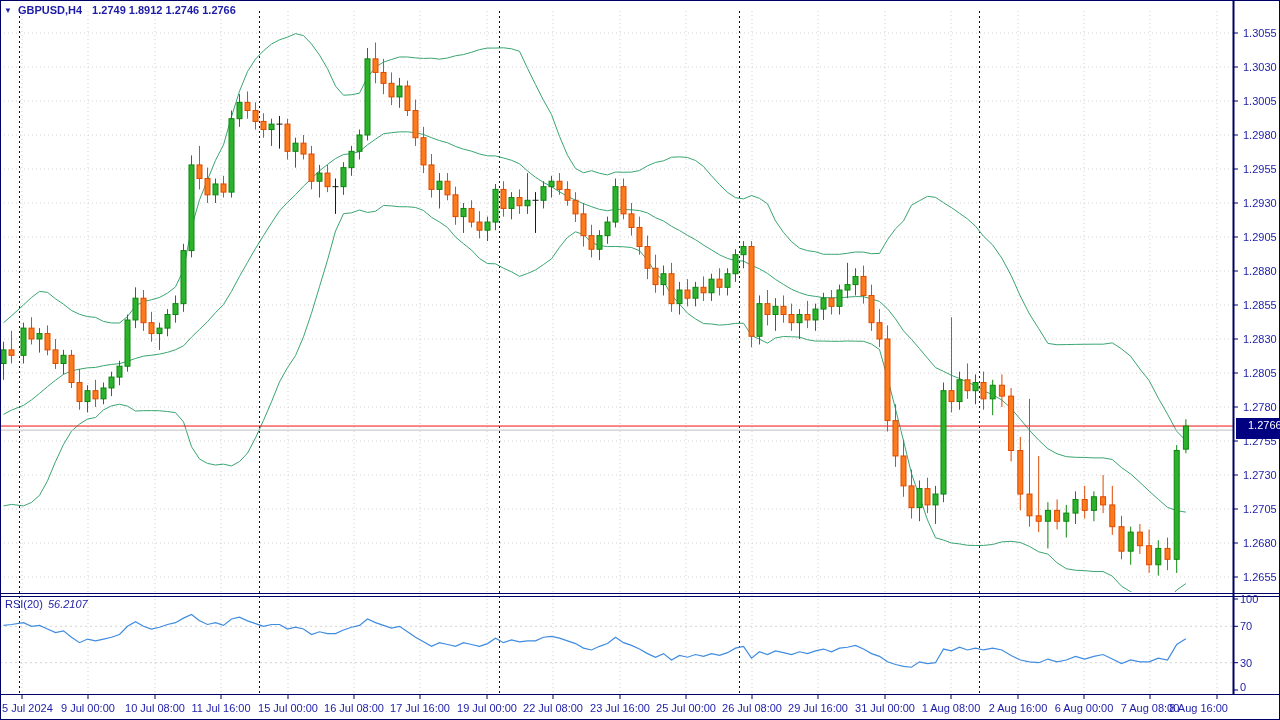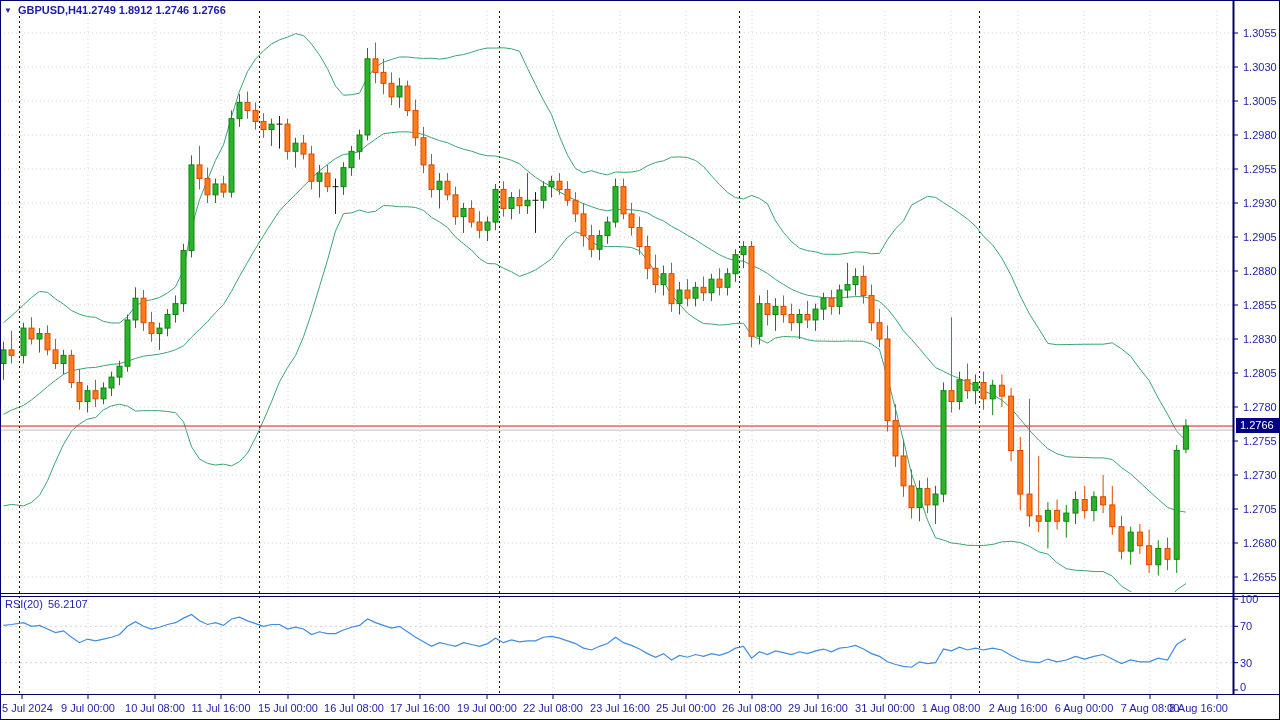--- a/index.html
+++ b/index.html
@@ -1,25 +1,25 @@
 <!DOCTYPE html>
 <html><head>
 <meta charset="utf-8">
 <style>
   html,body{margin:0;padding:0;background:#fff;}
   .screen{position:relative;width:1280px;height:720px;background:#fff;overflow:hidden;
           font-family:"Liberation Sans",sans-serif;}
   .title-bar{position:absolute;left:4px;top:3px;height:14px;display:flex;align-items:center;
              color:#1c1ca8;font-size:11px;font-weight:700;z-index:5;}
   .dd-icon{font-size:8px;margin-right:6px;color:#1c1ca8;}
-  .title-bar .sym{text-align:right;}
+  .title-bar .sym{margin-right:10px;text-align:right;}
   .rsi-caption{position:absolute;left:5px;top:598px;color:#1c1ca8;font-size:11px;z-index:5;}
-  .rsi-caption .val{margin-left:5px;}
-  .price-tag{position:absolute;left:1236px;top:418px;width:44px;height:15px;background:#000080;
-             color:#fff;font-size:11px;line-height:15px;padding-left:4px;box-sizing:border-box;z-index:6;}
+  .rsi-caption .val{margin-left:5px;font-style:italic;}
+  .price-tag{position:absolute;left:1236px;top:418px;width:44px;height:21px;background:#000080;
+             color:#fff;font-size:11px;line-height:15px;padding-left:12px;box-sizing:border-box;z-index:6;}
   svg text{font-family:"Liberation Sans",sans-serif;font-size:11px;}
 </style>
 </head>
 <body>
 
 <div class="screen">
   <svg id="chart-svg" width="1280" height="720" viewBox="0 0 1280 720">
       <rect x="0" y="0" width="1233" height="593" fill="#ffffff"></rect>
       <rect x="0" y="597" width="1233" height="96" fill="#ffffff"></rect>
       <rect x="1233" y="0" width="47" height="694" fill="#ffffff"></rect>

